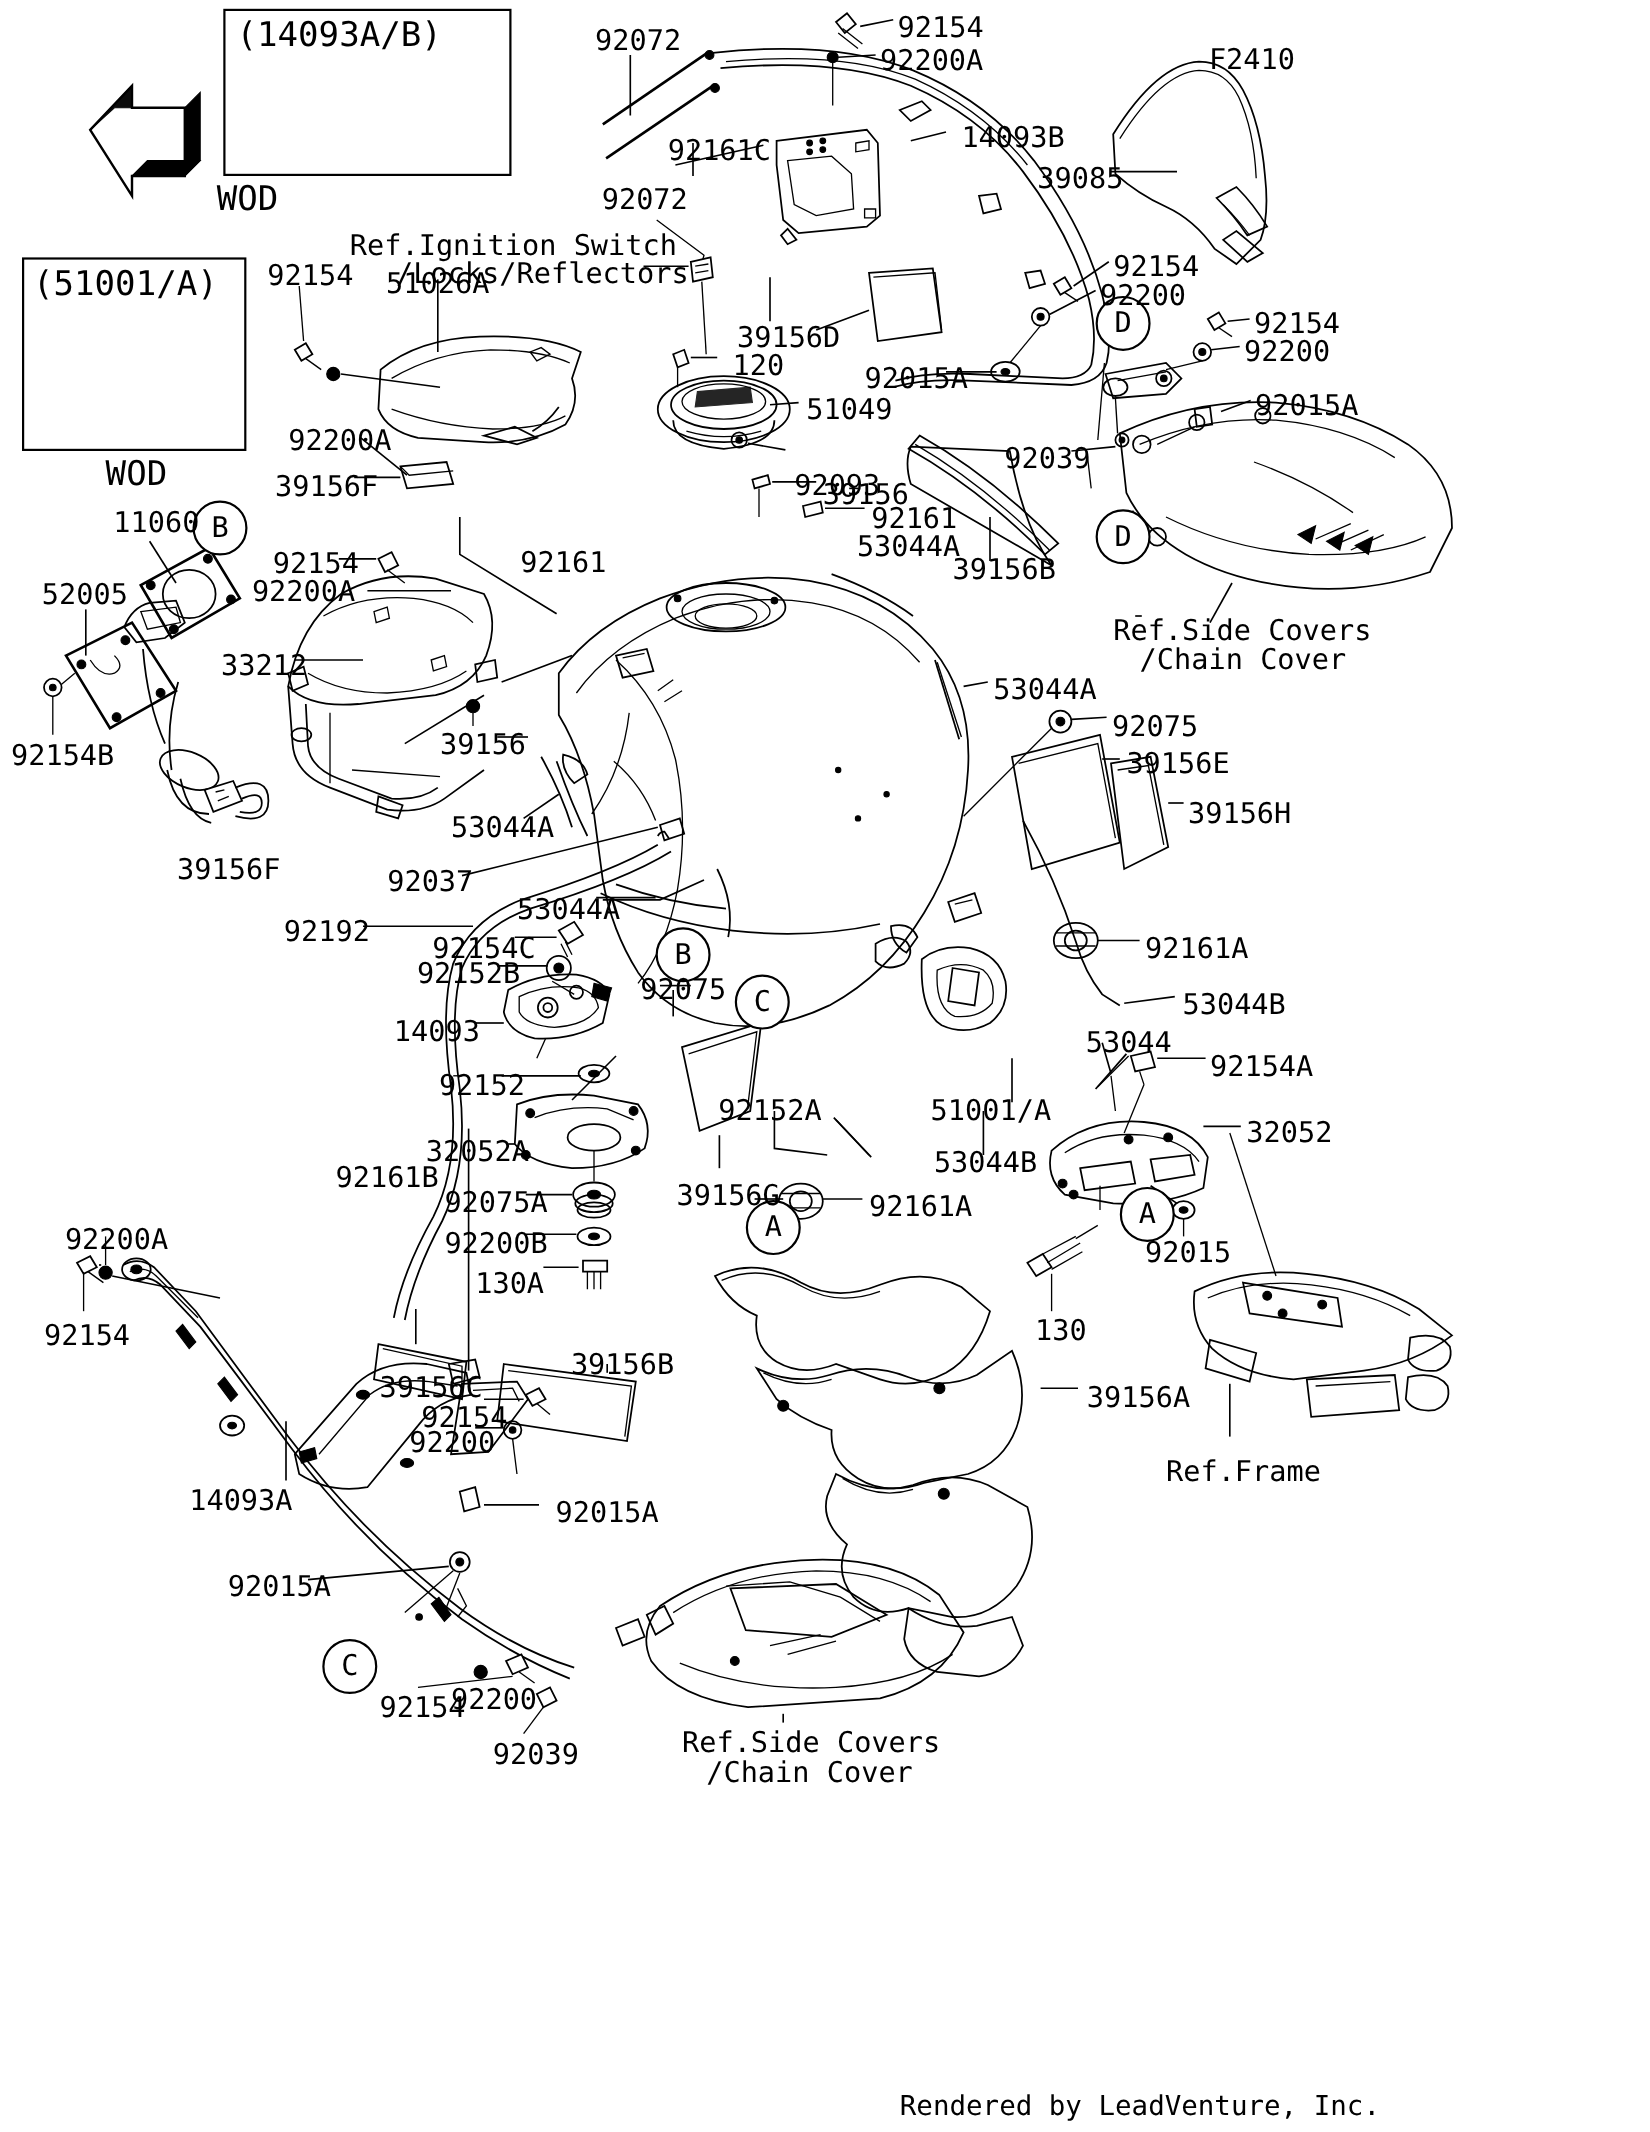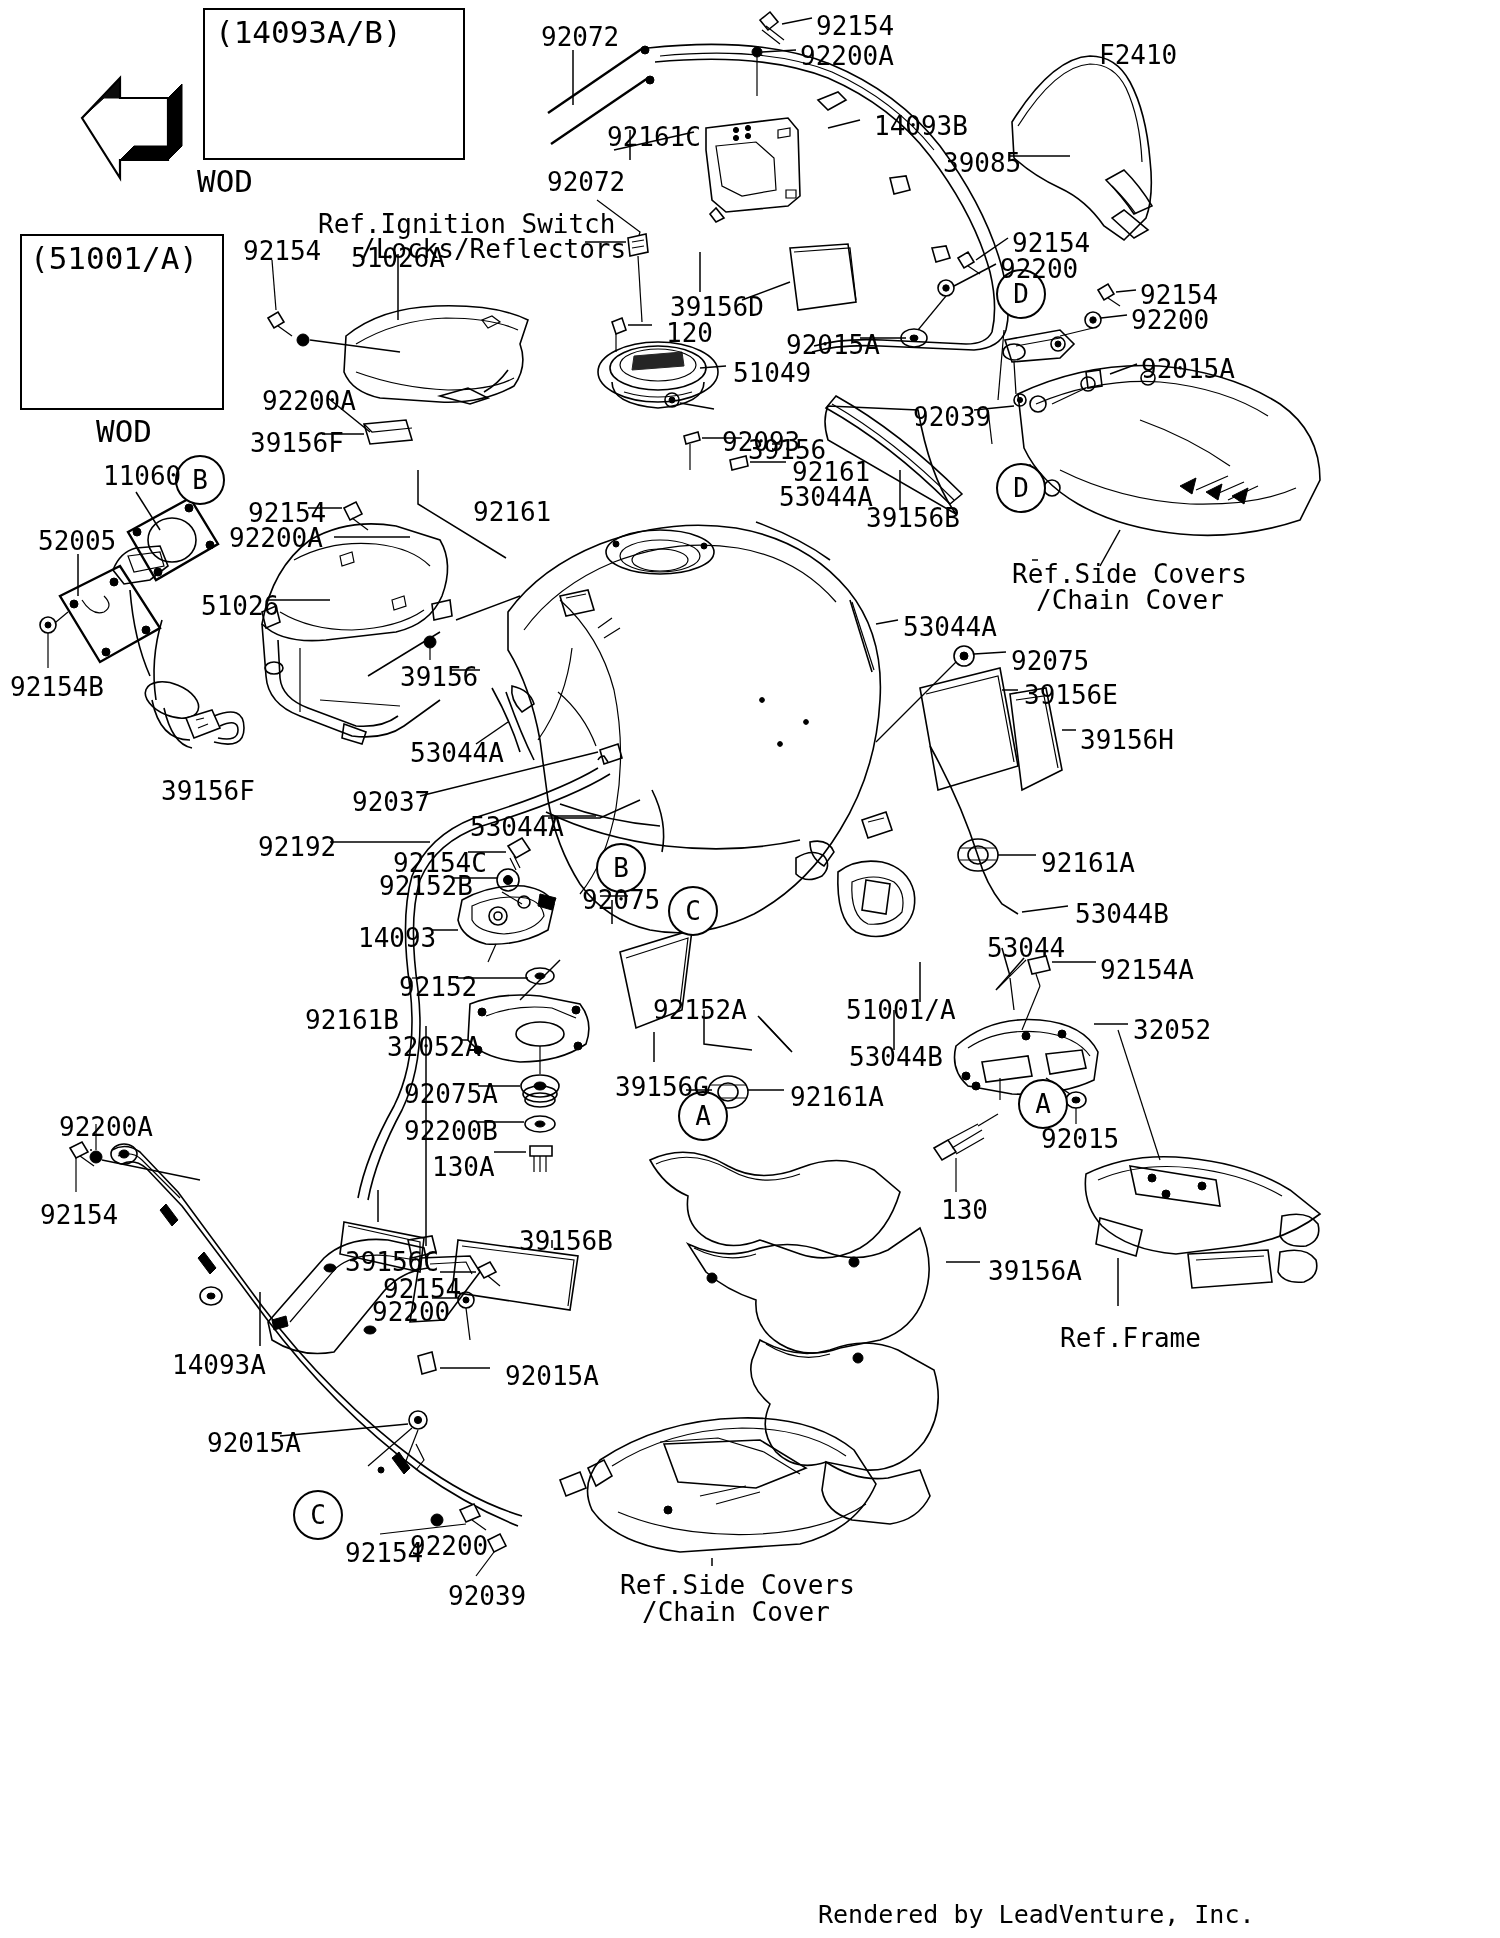--- a/index.html
+++ b/index.html
@@ -682,42 +682,42 @@
       <div class="lbl" style="left: 792px; top: 457px;">92161</div>
       <div class="lbl" style="left: 779px; top: 482px;">53044A</div>
       <div class="lbl" style="left: 866px; top: 503px;">39156B</div>
       <div class="lbl" style="left: 103px; top: 461px;">11060</div>
       <div class="lbl" style="left: 38px; top: 526px;">52005</div>
       <div class="lbl" style="left: 248px; top: 498px;">92154</div>
       <div class="lbl" style="left: 229px; top: 523px;">92200A</div>
       <div class="lbl" style="left: 473px; top: 497px;">92161</div>
       <div class="lbl" style="left: 1012px; top: 559px;">Ref.Side Covers</div>
       <div class="lbl" style="left: 1036px; top: 585px;">/Chain Cover</div>
-      <div class="lbl" style="left: 201px; top: 591px;">51026</div>
+      <div class="lbl" style="left: 201px; top: 591px;">33212</div>
       <div class="lbl" style="left: 400px; top: 662px;">39156</div>
       <div class="lbl" style="left: 903px; top: 612px;">53044A</div>
       <div class="lbl" style="left: 1011px; top: 646px;">92075</div>
       <div class="lbl" style="left: 1024px; top: 680px;">39156E</div>
       <div class="lbl" style="left: 1080px; top: 725px;">39156H</div>
       <div class="lbl" style="left: 10px; top: 672px;">92154B</div>
       <div class="lbl" style="left: 410px; top: 738px;">53044A</div>
       <div class="lbl" style="left: 161px; top: 776px;">39156F</div>
       <div class="lbl" style="left: 352px; top: 787px;">92037</div>
       <div class="lbl" style="left: 470px; top: 812px;">53044A</div>
       <div class="lbl" style="left: 258px; top: 832px;">92192</div>
       <div class="lbl" style="left: 393px; top: 848px;">92154C</div>
       <div class="lbl" style="left: 1041px; top: 848px;">92161A</div>
       <div class="lbl" style="left: 379px; top: 871px;">92152B</div>
       <div class="lbl" style="left: 582px; top: 885px;">92075</div>
       <div class="lbl" style="left: 1075px; top: 899px;">53044B</div>
       <div class="lbl" style="left: 358px; top: 923px;">14093</div>
       <div class="lbl" style="left: 987px; top: 933px;">53044</div>
       <div class="lbl" style="left: 399px; top: 972px;">92152</div>
       <div class="lbl" style="left: 1100px; top: 955px;">92154A</div>
-      <div class="lbl" style="left: 305px; top: 1005px;">92161B</div>
+      <div class="lbl" style="left: 305px; top: 1056px;">92161B</div>
       <div class="lbl" style="left: 387px; top: 1032px;">32052A</div>
       <div class="lbl" style="left: 1133px; top: 1015px;">32052</div>
       <div class="lbl" style="left: 653px; top: 995px;">92152A</div>
       <div class="lbl" style="left: 846px; top: 995px;">51001/A</div>
       <div class="lbl" style="left: 849px; top: 1042px;">53044B</div>
       <div class="lbl" style="left: 404px; top: 1079px;">92075A</div>
       <div class="lbl" style="left: 615px; top: 1072px;">39156G</div>
       <div class="lbl" style="left: 790px; top: 1082px;">92161A</div>
       <div class="lbl" style="left: 404px; top: 1116px;">92200B</div>
       <div class="lbl" style="left: 1041px; top: 1124px;">92015</div>

